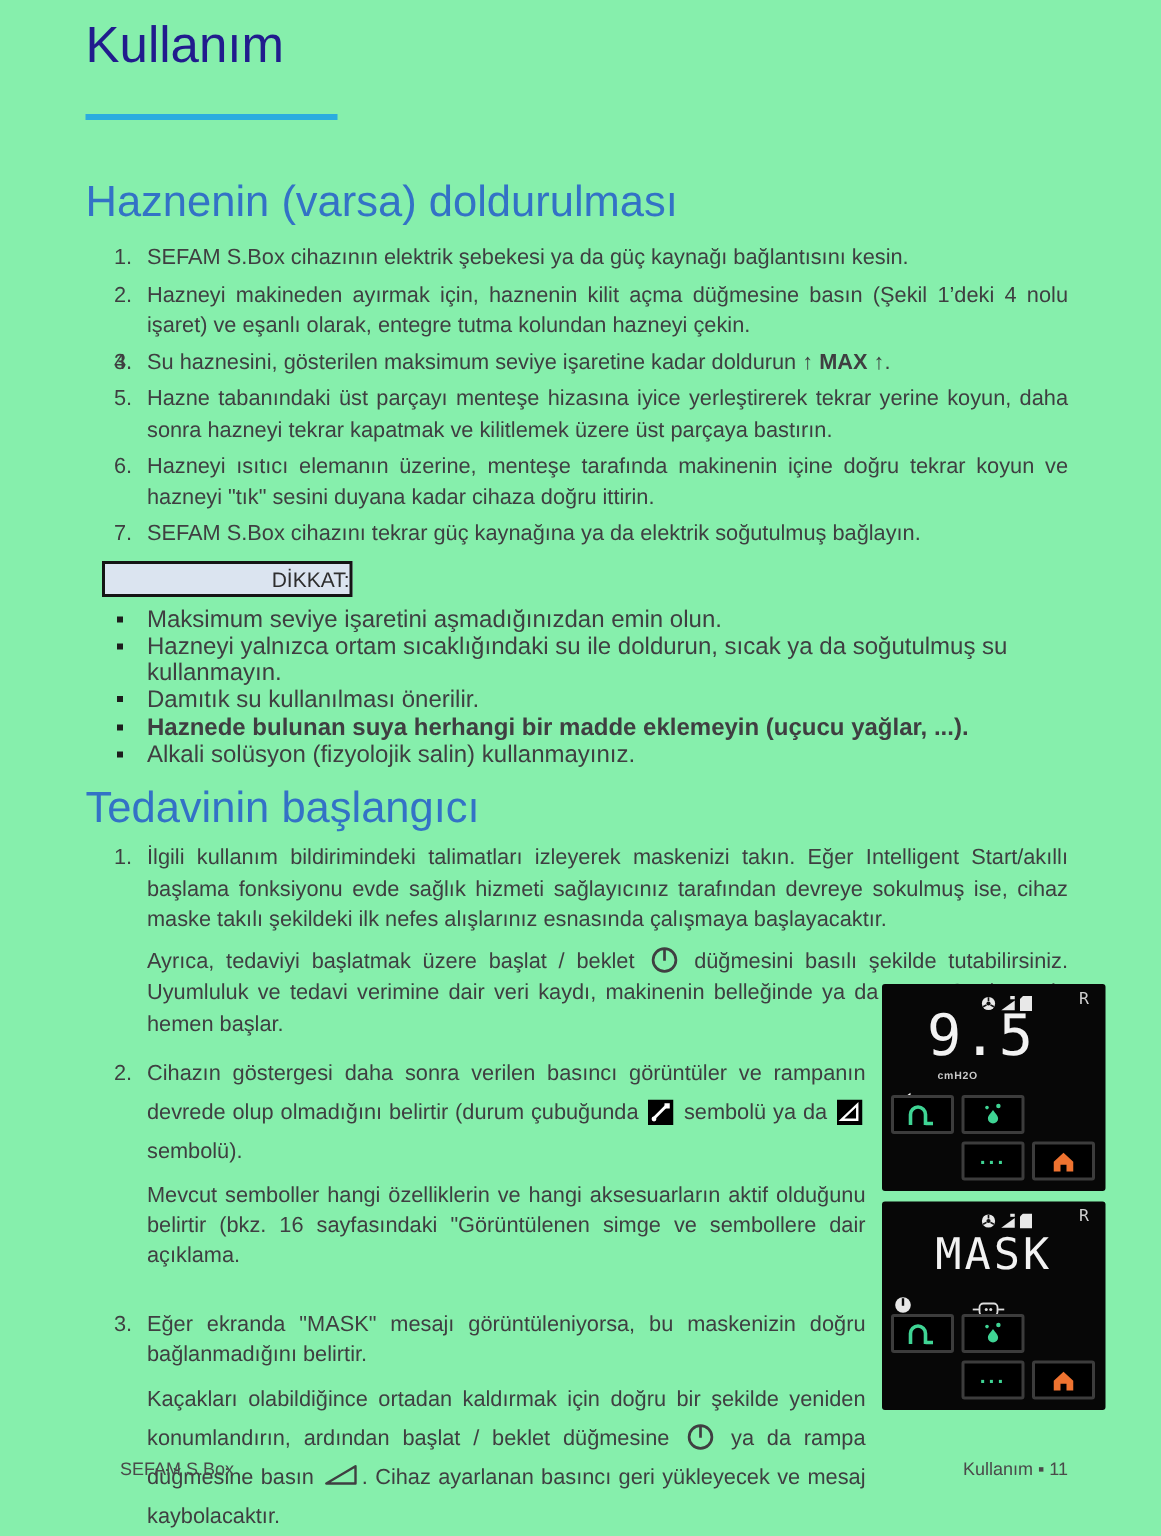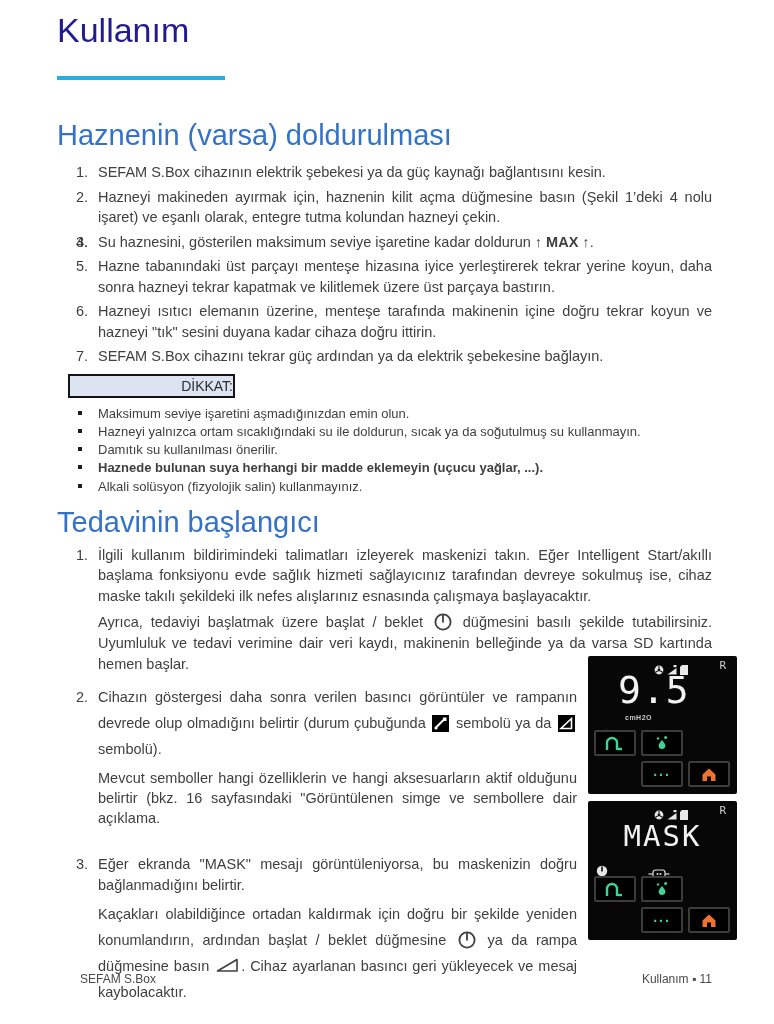--- a/index.html
+++ b/index.html
@@ -1,17 +1,17 @@
 <!DOCTYPE html>
 <html><head>
 <meta charset="utf-8">
 <style>
   html,body{margin:0;padding:0;background:#e9e9e9;}
   .page{
-    width:774px;height:1024px;position:relative;background:#ffffff;
+    width:774px;height:1024px;position:relative;background:#86efac;
     font-family:"Liberation Sans", sans-serif;color:#3f3f41;overflow:hidden;
     margin:0 auto;
   }
   .content{position:absolute;left:57px;top:0;width:655px;}
 
   h1.title{font-size:34px;line-height:40px;color:#211c8d;font-weight:500;margin:10px 0 0 0;}
   .title-rule{width:168px;height:4px;background:#2bacdf;margin-top:26px;}
 
   h2.sec{font-size:29px;line-height:26px;color:#3372c6;font-weight:500;margin:42px 0 0 0;}
   h2.sec2{margin-top:14px;}
@@ -20,21 +20,21 @@
   .steps li{position:relative;padding-left:41px;margin-bottom:4px;
             font-size:14.5px;line-height:20.5px;text-align:justify;}
   .steps .num{position:absolute;left:19px;text-align:left;}
   .b{font-weight:bold;}
 
   .caution-box{margin:7px 0 7px 11px;width:163px;height:20px;border:2px solid #141414;
                background:#dbe4f0;display:flex;align-items:center;justify-content:flex-end;
                font-size:14px;color:#2e2e2e;}
 
   .cautions{list-style:none;margin:3px 0 0 0;padding:0;}
-  .cautions li{position:relative;padding-left:41px;font-size:13px;line-height:17.3px;margin-bottom:1px;}
+  .cautions li{position:relative;padding-left:41px;font-size:16px;line-height:17.3px;margin-bottom:1px;}
   .cautions .blt{position:absolute;left:21px;top:6px;width:4px;height:4px;background:#1d1d1d;}
   .cautions li.bold{font-weight:bold;}
 
   .t-item{position:relative;padding-left:41px;font-size:14.5px;line-height:20.5px;text-align:justify;}
   .t-item .num{position:absolute;left:19px;}
   .t-item.first{margin-top:10px;}
   .t-para{margin:6px 0 0 41px;font-size:14.5px;line-height:21px;text-align:justify;}
   .narrow{width:479px;}           
   .rich{line-height:26px;}
   .item2{margin-top:9px;}
@@ -107,21 +107,21 @@
       <li>
         <span class="num">5.</span>
         <span>Hazne tabanındaki üst parçayı menteşe hizasına iyice yerleştirerek tekrar yerine koyun, daha sonra hazneyi tekrar kapatmak ve kilitlemek üzere üst parçaya bastırın.</span>
       </li>
       <li>
         <span class="num">6.</span>
         <span>Hazneyi ısıtıcı elemanın üzerine, menteşe tarafında makinenin içine doğru tekrar koyun ve hazneyi "tık" sesini duyana kadar cihaza doğru ittirin.</span>
       </li>
       <li>
         <span class="num">7.</span>
-        <span>SEFAM S.Box cihazını tekrar güç ardından ya da elektrik şebekesine bağlayın.</span>
+        <span>SEFAM S.Box cihazını tekrar güç kaynağına ya da elektrik soğutulmuş bağlayın.</span>
       </li>
     </ol>
 
     <div class="caution-box">
       <span>DİKKAT:</span>
     </div>
 
     <ul class="cautions">
       <li><span class="blt"></span><span>Maksimum seviye işaretini aşmadığınızdan emin olun.</span></li>
       <li><span class="blt"></span><span>Hazneyi yalnızca ortam sıcaklığındaki su ile doldurun, sıcak ya da soğutulmuş su kullanmayın.</span></li>

